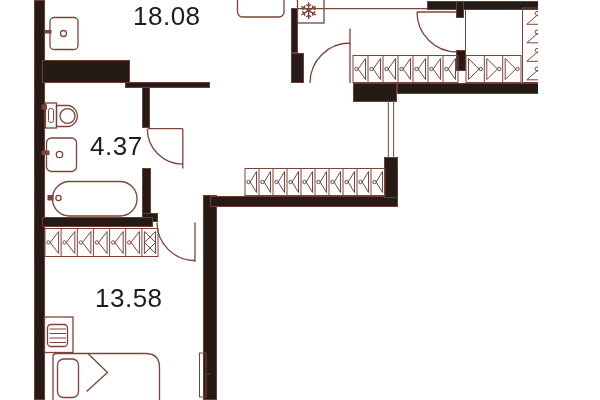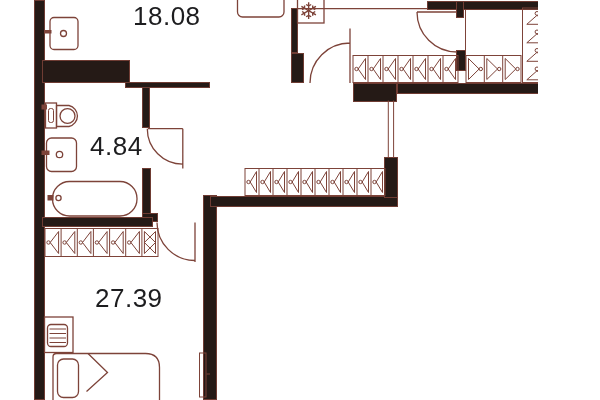--- a/index.html
+++ b/index.html
@@ -33,22 +33,22 @@
   <div class="wall" style="left:353px;top:83px;width:44px;height:19px"></div>
   <div class="wall" style="left:397px;top:83px;width:162px;height:11px"></div>
   <div class="wall" style="left:550px;top:2px;width:9px;height:92px"></div>
   <div class="wall" style="left:427px;top:1px;width:132px;height:9px"></div>
   <div class="wall" style="left:456px;top:1px;width:8px;height:17px"></div>
   <div class="wall" style="left:291px;top:8px;width:7px;height:45px"></div>
   <div class="wall" style="left:291px;top:53px;width:13px;height:30px"></div>
   <div class="wall" style="left:456px;top:50px;width:10px;height:21px"></div>
 
   <div class="area-label" style="left:133px;top:3px">18.08</div>
-  <div class="area-label" style="left:90px;top:133px">4.84</div>
-  <div class="area-label" style="left:95px;top:285px">27.39</div>
+  <div class="area-label" style="left:90px;top:133px">4.37</div>
+  <div class="area-label" style="left:95px;top:285px">13.58</div>
 
   <svg class="overlay" width="600" height="400" viewBox="0 0 600 400">
 
     <path class="s" d="M297.5 8.7 H427"></path>
     <path class="t" d="M465.5 10 V55.5"></path>
     <path class="t" d="M388.3 100.5 V157.5 M393.6 100.5 V157.5"></path>
 
     <g>
       <rect class="s" x="50" y="17.5" width="28" height="32" rx="4"></rect>
       <circle class="s" cx="63.5" cy="33.5" r="3"></circle>

